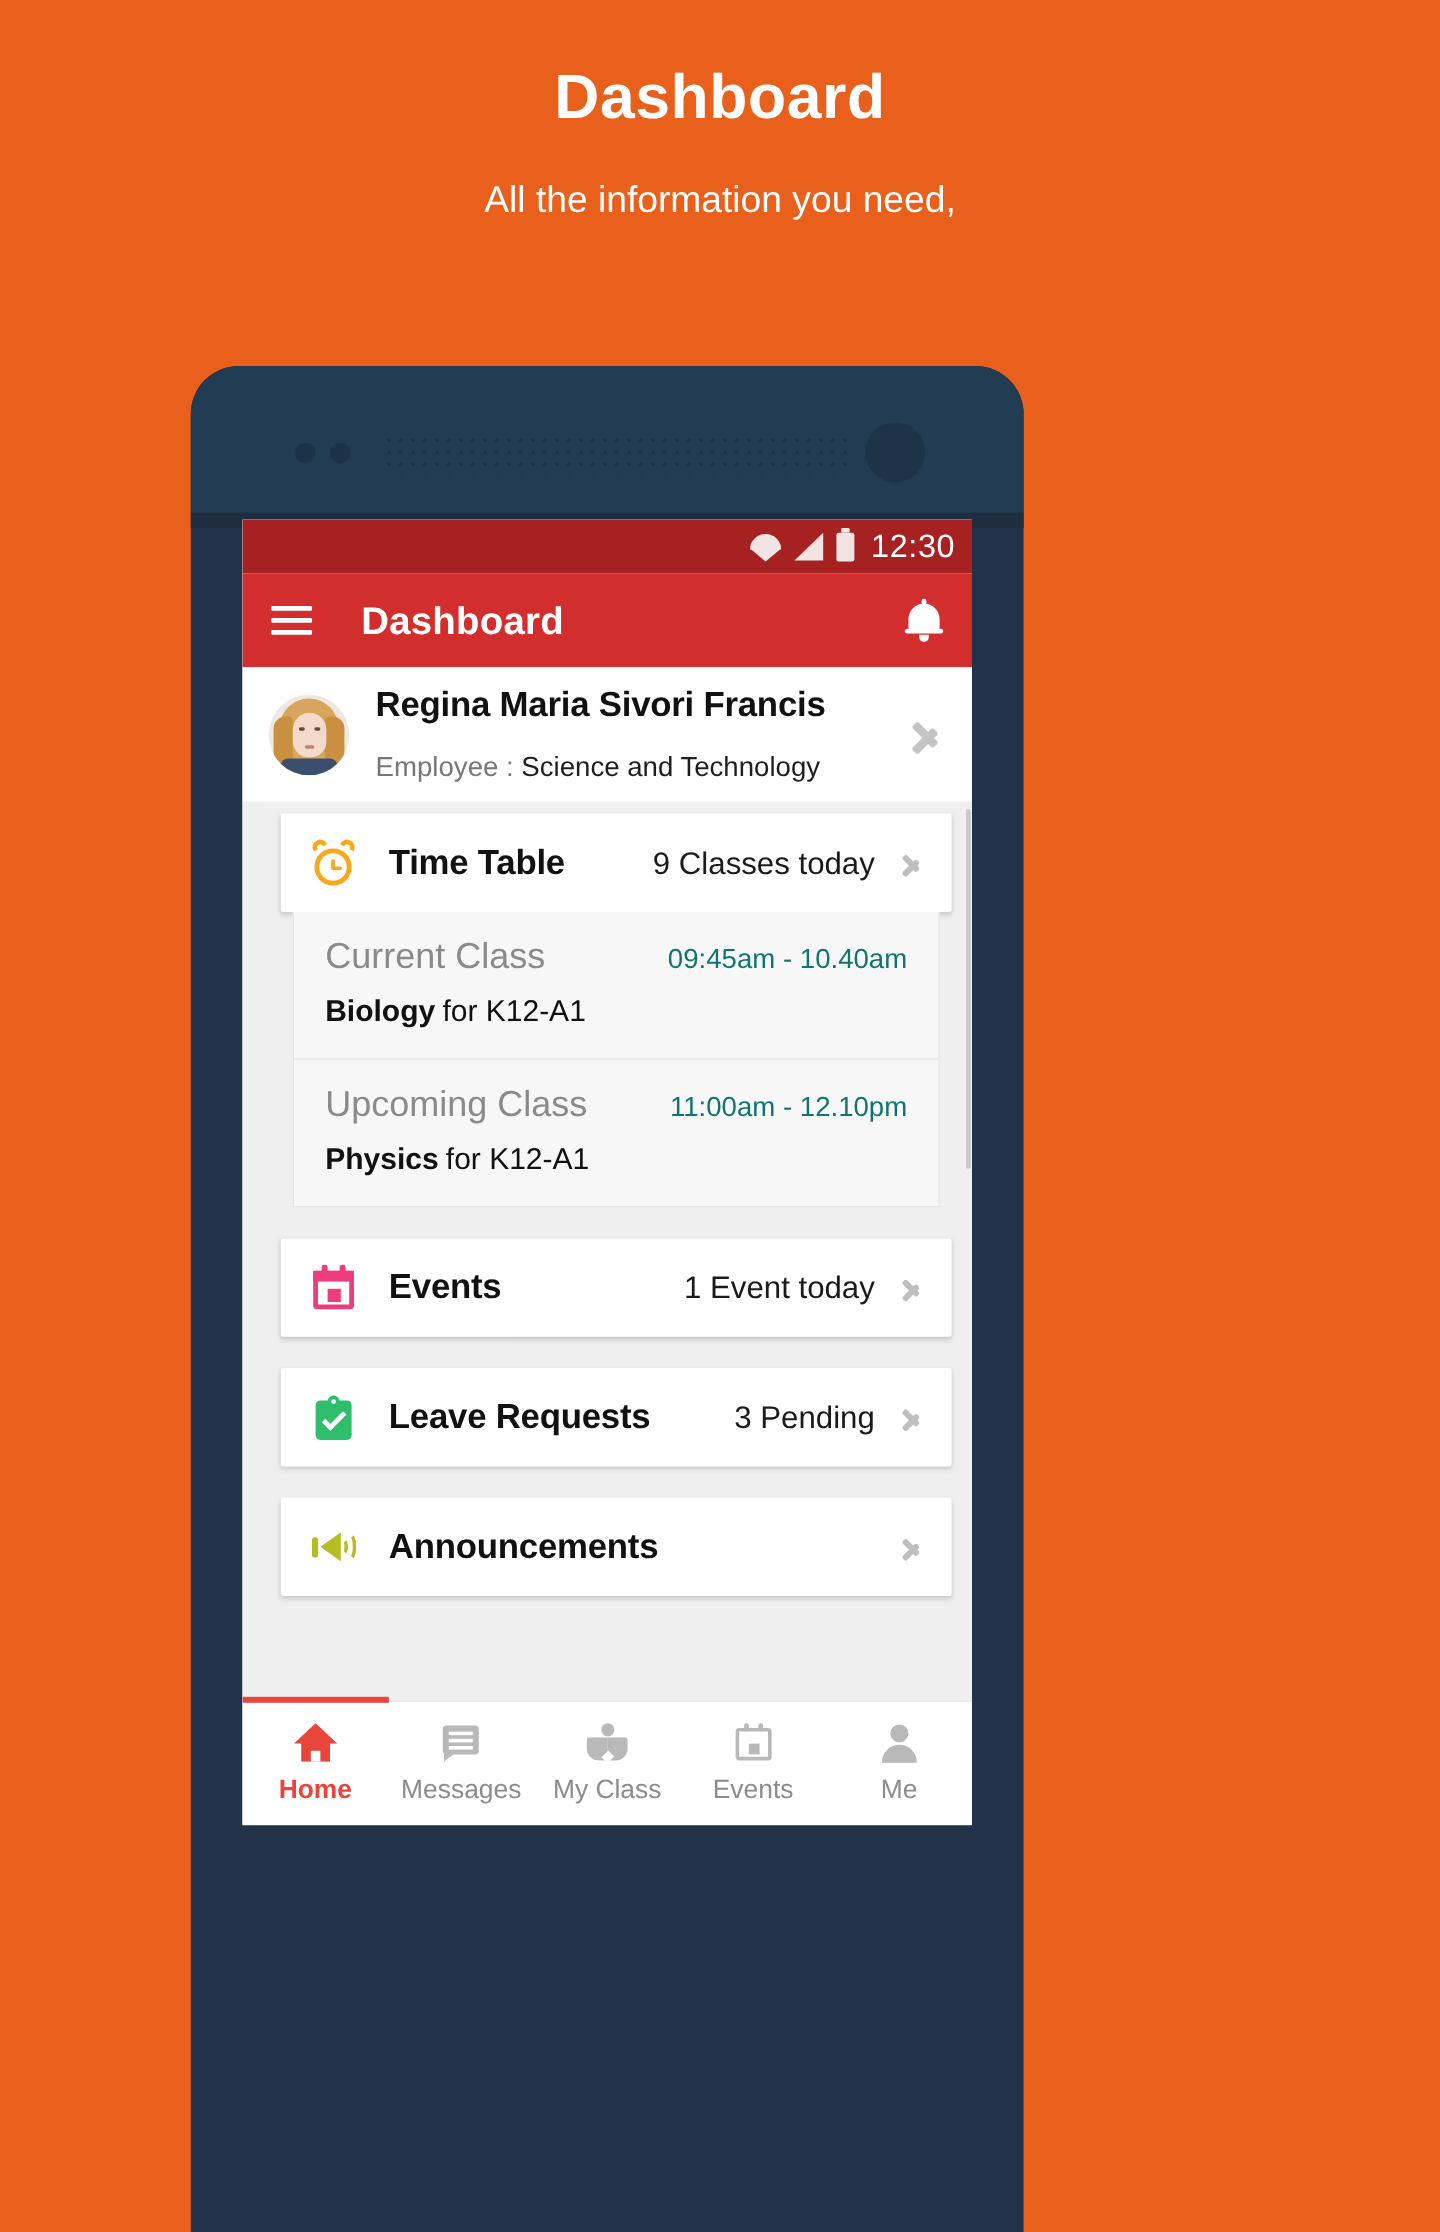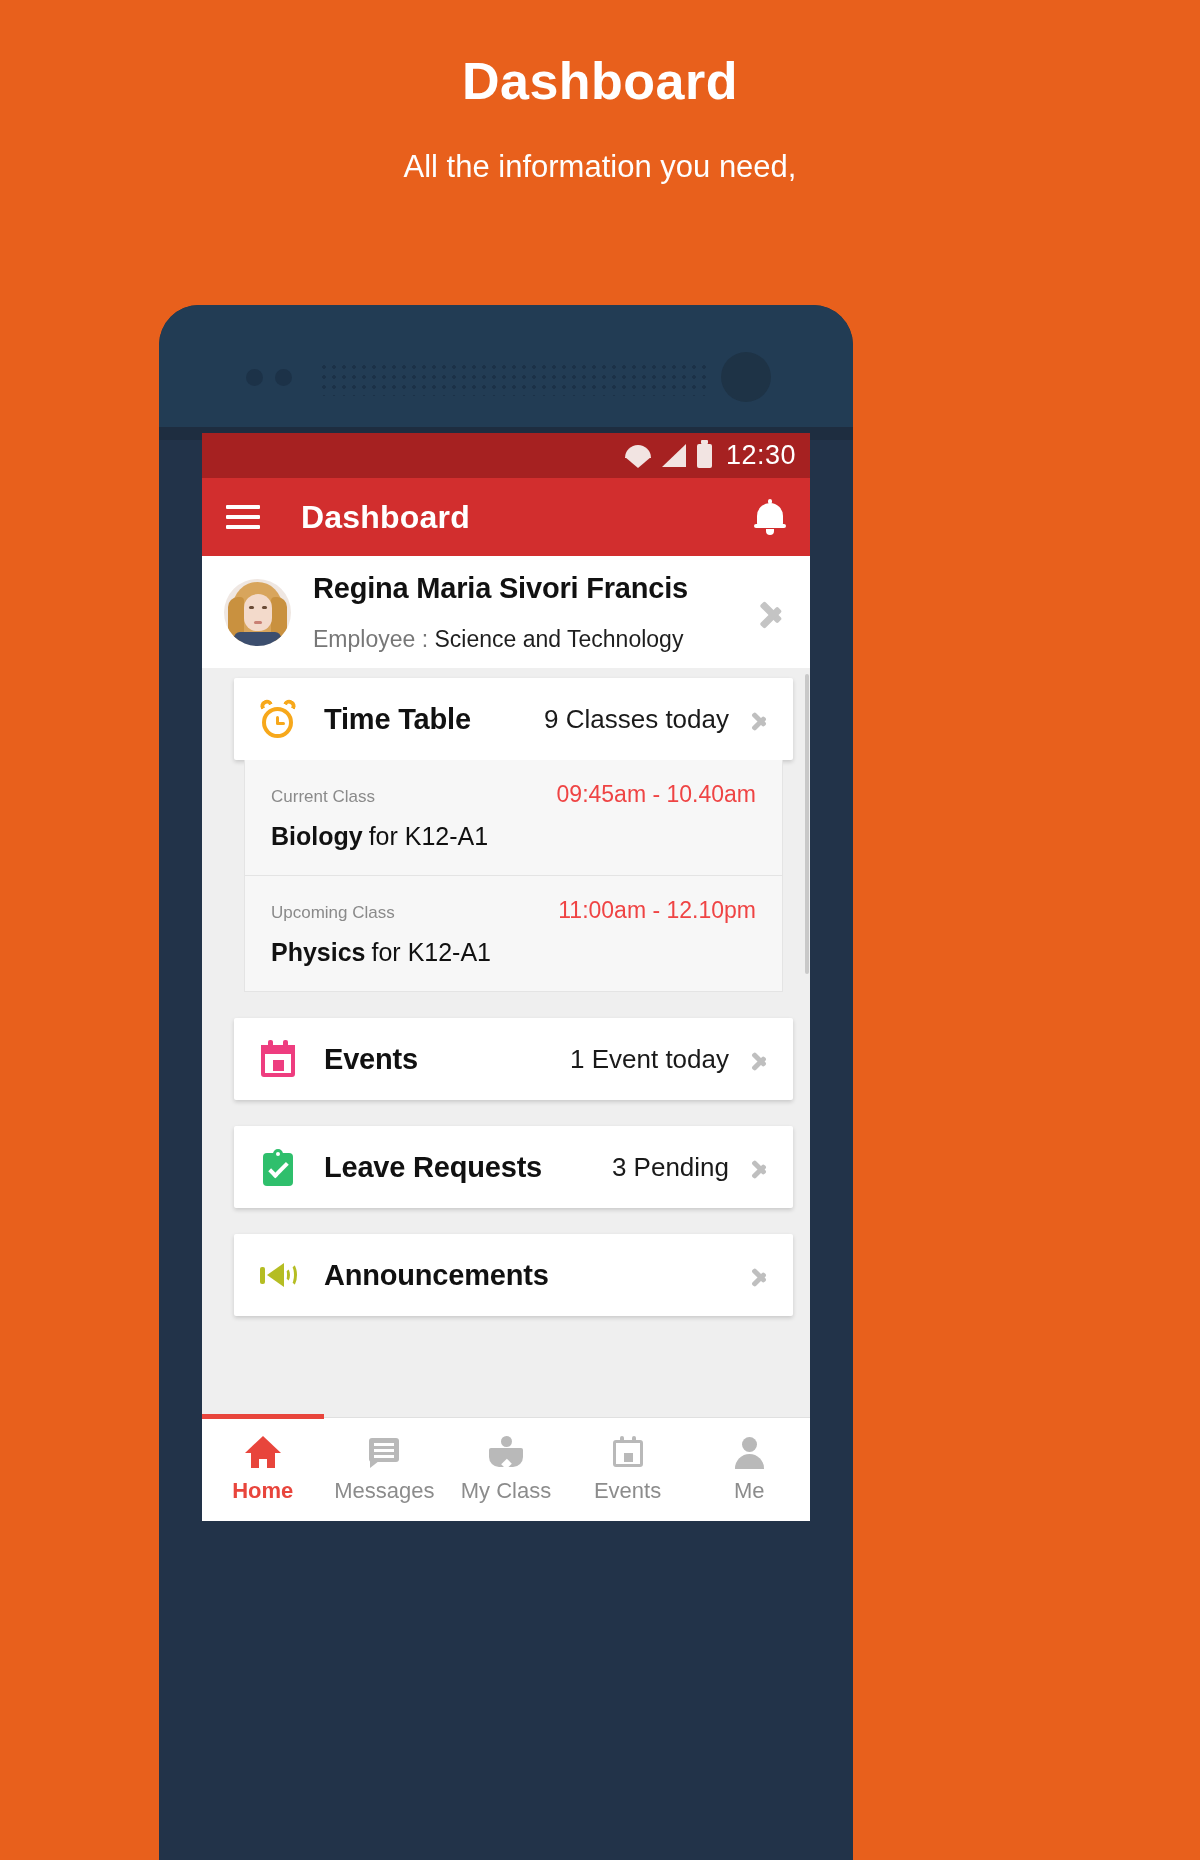--- a/index.html
+++ b/index.html
@@ -205,22 +205,22 @@
   .card-spacer { flex: 1; }
   .card-meta { font-size: 26px; color: #1A1A1A; margin-right: 22px; }
 
   .sub-block {
     background: #F7F7F7; border: 1px solid #E4E4E4; border-top: none;
     margin: 0 10px;
   }
   .sub-row { padding: 21px 26px 24px 26px; }
   .sub-row + .sub-row { border-top: 1px solid #E4E4E4; }
   .sub-head { display: flex; align-items: baseline; }
-  .sub-label { font-size: 17px; color: #8A8A8A; }
-  .sub-time { margin-left: auto; font-size: 23px; color: #ef4444; }
+  .sub-label { font-size: 30px; color: #8A8A8A; }
+  .sub-time { margin-left: auto; font-size: 23px; color: #0f766e; }
   .sub-main { margin-top: 14px; font-size: 25px; color: #111111; }
   .sub-main b { font-weight: bold; }
   .sub-main .for { font-weight: normal; margin-left: 6px; margin-top: 36px; }
   .gap-26 { height: 26px; }
 
   
   .ico { width: 40px; height: 40px; flex: none; position: relative; }
 
   
   .alarm-ring {

